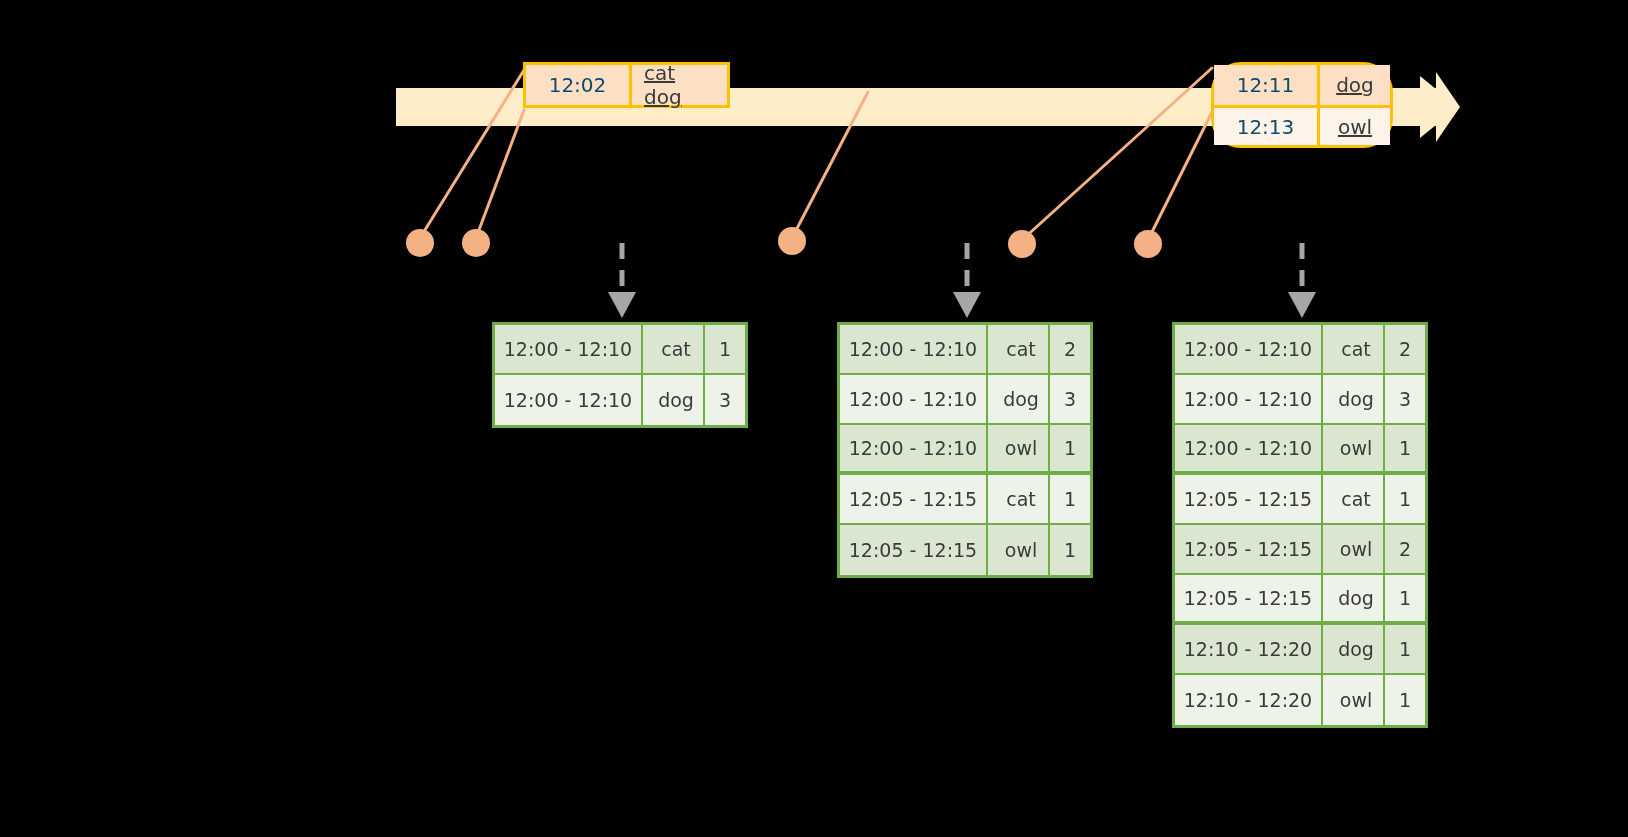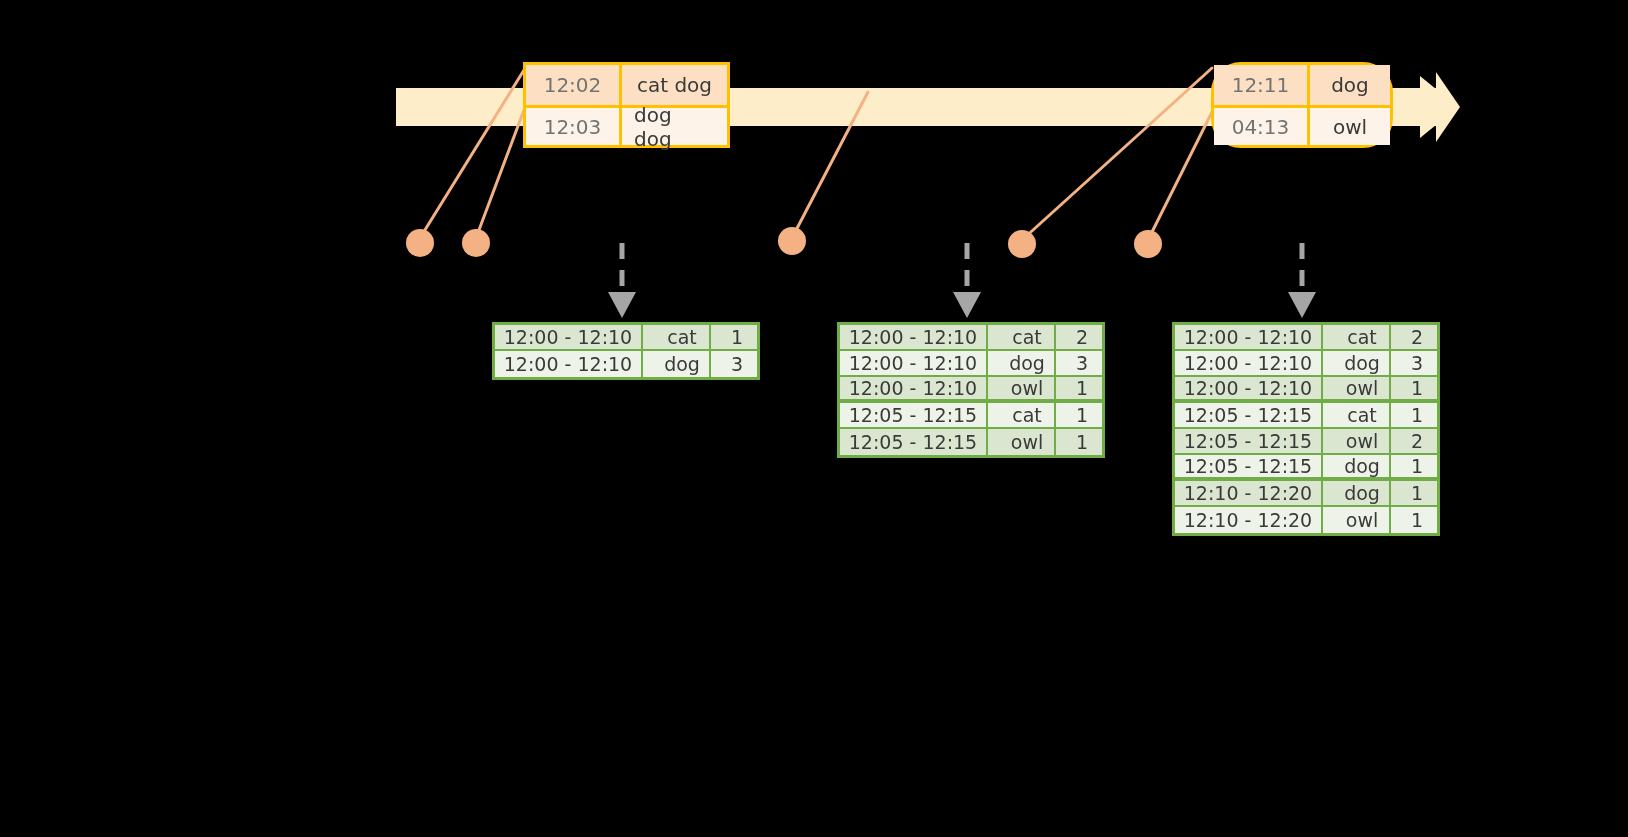--- a/index.html
+++ b/index.html
@@ -40,55 +40,55 @@
   .event-row.shade {
     background: #fde0c4;
   }
   .event-row.plain {
     background: #fdf3e8;
   }
   .event-row + .event-row {
     border-top: 3px solid #ffc000;
   }
   .event-time {
-    width: 96px;
+    width: 106px;
     display: flex;
     align-items: center;
     justify-content: center;
     font-size: 20px;
-    color: #737373;
+    color: #0c4a6e;
     box-sizing: border-box;
     border-right: 3px solid #ffc000;
   }
   .event-words {
     flex: 1;
     display: flex;
     align-items: center;
     justify-content: center;
     font-size: 20px;
     color: #3a3a3a;
     box-sizing: border-box;
     padding: 0 12px;
+    text-decoration: underline;
   }
 
   
   .result-table {
     position: absolute;
     border: 3px solid #70ad47;
     box-sizing: border-box;
     background: #e9f0e1;
     display: flex;
     flex-direction: column;
   }
   .rt-row {
     display: flex;
-    height: 26px;
+    height: 50px;
     box-sizing: border-box;
     border-bottom: 2px solid #70ad47;
-    gap: 6px;
   }
   .rt-row:last-child { border-bottom: none; }
   .rt-row.dark  { background: #dbe6d0; }
   .rt-row.light { background: #eef3e9; }
   .rt-row.grp-end { border-bottom: 4px solid #70ad47; }
 
   .rt-cell {
     display: flex;
     align-items: center;
     justify-content: center;
@@ -151,34 +151,30 @@
         <polygon points="1288,292 1316,292 1302,318" stroke="none"></polygon>
       </g>
     </g>
   </svg>
 
   <div class="event-box" style="left:523px; top:62px; width:207px;">
     <div class="event-row shade">
       <div class="event-time">12:02</div>
       <div class="event-words">cat dog</div>
     </div>
-    <div class="event-row plain">
-      <div class="event-time">12:03</div>
-      <div class="event-words">dog dog</div>
-    </div>
   </div>
 
 
   <div class="event-box" style="left:1211px; top:62px; width:182px;border-radius:30px;">
     <div class="event-row shade">
       <div class="event-time">12:11</div>
       <div class="event-words">dog</div>
     </div>
     <div class="event-row plain">
-      <div class="event-time">04:13</div>
+      <div class="event-time">12:13</div>
       <div class="event-words">owl</div>
     </div>
   </div>
 
   <div class="result-table t1" style="left:492px; top:322px;">
     <div class="rt-row dark">
       <div class="rt-cell rt-win">12:00 - 12:10</div>
       <div class="rt-cell rt-word">cat</div>
       <div class="rt-cell rt-cnt">1</div>
     </div>

